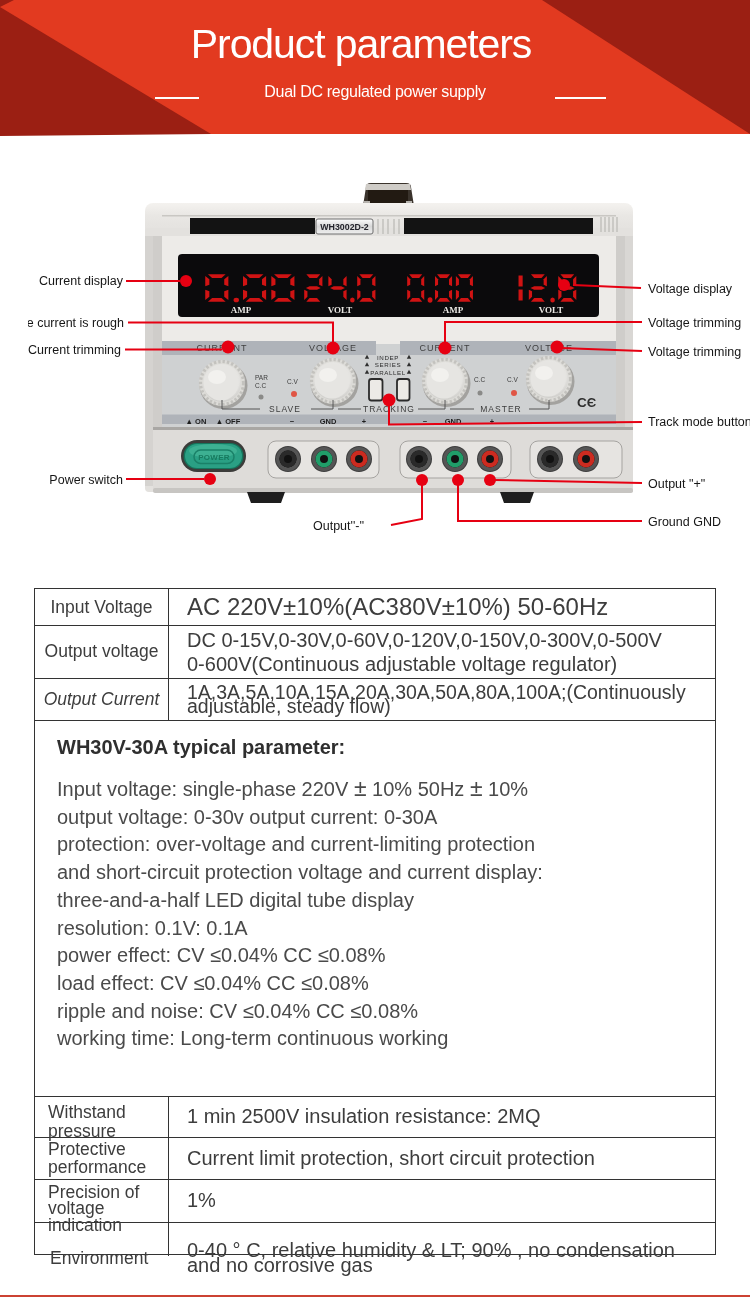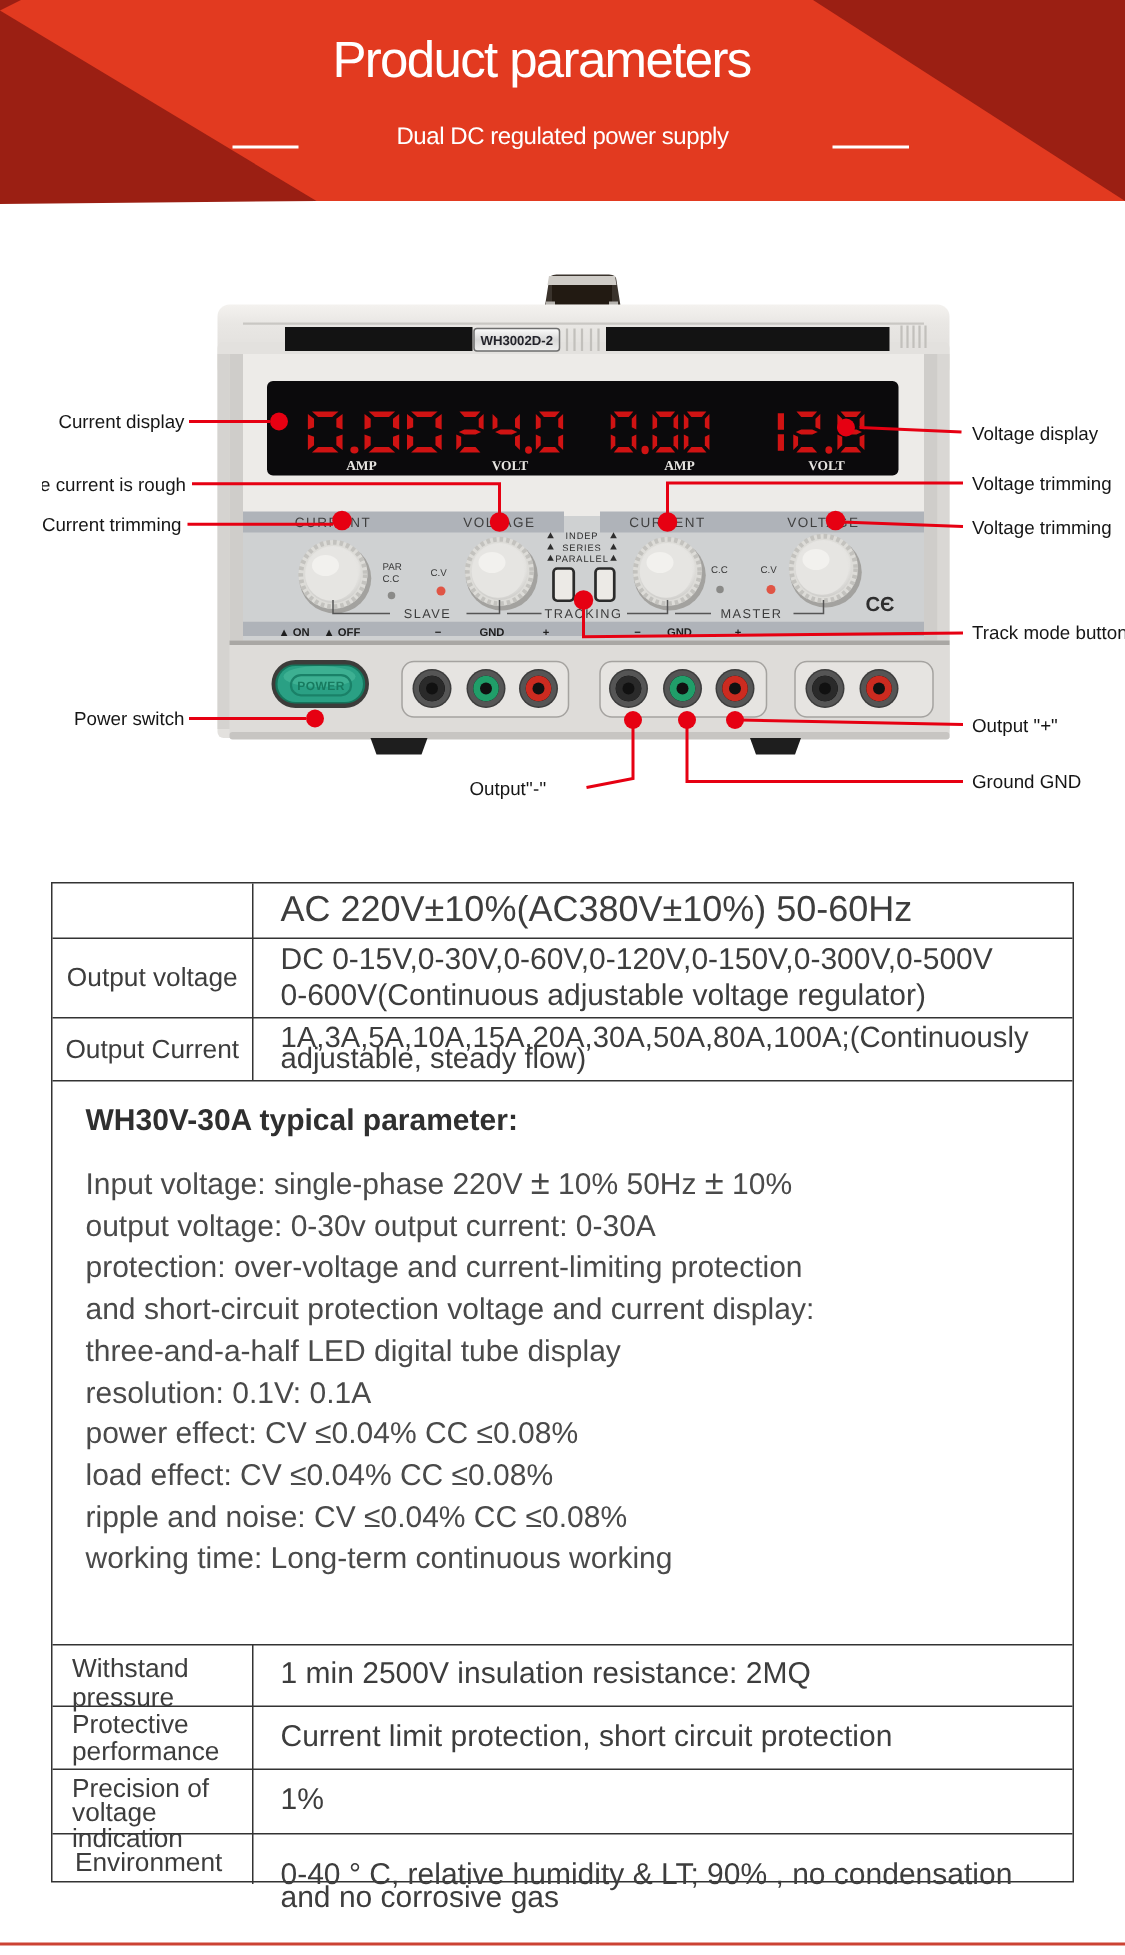--- a/index.html
+++ b/index.html
@@ -1,21 +1,21 @@
 <!DOCTYPE html>
 <html><head>
 <meta charset="utf-8">
 <style>
 html,body{margin:0;padding:0;background:#fff;}
 *{box-sizing:border-box;}
 .page{position:relative;width:750px;height:1303px;background:#fff;overflow:hidden;font-family:"Liberation Sans",sans-serif;}
 .abs{position:absolute;}
 
 .hdr{position:absolute;left:0;top:0;width:750px;height:137px;}
-.hdr h1{position:absolute;left:0;top:21px;width:722px;margin:0;text-align:center;color:#fff;font-size:34px;font-weight:400;letter-spacing:-1.1px;}
+.hdr h1{position:absolute;left:0;top:21px;width:722px;margin:0;text-align:center;color:#fff;font-size:41px;font-weight:400;letter-spacing:-1.1px;}
 .hdr .sub{position:absolute;left:0;top:83px;width:750px;text-align:center;color:#fff;font-size:16px;font-weight:400;letter-spacing:-0.3px;}
 </style>
 </head>
 <body>
 <div class="page">
 
 <div class="hdr">
 <svg width="750" height="137" viewBox="0 0 750 137">
  <rect x="0" y="0" width="750" height="134" fill="#e23a20"></rect>
  <polygon points="0,7 211,134 0,136" fill="#9b1f13"></polygon>
@@ -377,38 +377,39 @@
  <div class="abs" style="left:0;top:89px;width:680px;height:1px;background:#333;"></div>
  <div class="abs" style="left:0;top:131px;width:680px;height:1px;background:#333;"></div>
  <div class="abs" style="left:0;top:507px;width:680px;height:1px;background:#333;"></div>
  <div class="abs" style="left:0;top:548px;width:680px;height:1px;background:#333;"></div>
  <div class="abs" style="left:0;top:590px;width:680px;height:1px;background:#333;"></div>
  <div class="abs" style="left:0;top:633px;width:680px;height:1px;background:#333;"></div>
 
  <div class="abs" style="left:133px;top:0;width:1px;height:131px;background:#333;"></div>
  <div class="abs" style="left:133px;top:507px;width:1px;height:160px;background:#333;"></div>
 
+ <div class="abs" style="left:0;top:0;width:133px;height:36px;display:flex;align-items:center;justify-content:center;font-size:17.5px;">Input Voltage</div>
  <div class="abs" style="left:152px;top:0;width:528px;height:36px;display:flex;align-items:center;font-size:24px;">AC 220V±10%(AC380V±10%) 50-60Hz</div>
 
  <div class="abs" style="left:0;top:36px;width:133px;height:53px;display:flex;align-items:center;justify-content:center;font-size:17.5px;">Output voltage</div>
  <div class="abs" style="left:152px;top:36px;width:528px;height:53px;display:flex;align-items:center;font-size:20px;line-height:24px;">DC 0-15V,0-30V,0-60V,0-120V,0-150V,0-300V,0-500V<br>0-600V(Continuous adjustable voltage regulator)</div>
 
- <div class="abs" style="left:0;top:89px;width:133px;height:42px;display:flex;align-items:center;justify-content:center;font-size:17.5px;">Output Current</div>
+ <div class="abs" style="left:0;top:89px;width:133px;height:42px;display:flex;align-items:center;justify-content:center;font-size:17.5px;font-style:italic;">Output Current</div>
  <div class="abs" style="left:152px;top:89px;width:528px;height:42px;padding-top:6.5px;font-size:19.5px;line-height:14px;">1A,3A,5A,10A,15A,20A,30A,50A,80A,100A;(Continuously<br>adjustable, steady flow)</div>
 
  <div class="abs" style="left:22px;top:147px;width:640px;font-size:20px;color:#2f2f2f;font-weight:bold;">WH30V-30A typical parameter:</div>
  <div class="abs" style="left:22px;top:186px;width:640px;font-size:20px;color:#4a4a4a;line-height:27.7px;">Input voltage: single-phase 220V <span style="font-size:23px;">±</span> 10% 50Hz <span style="font-size:23px;">±</span> 10%<br>output voltage: 0-30v output current: 0-30A<br>protection: over-voltage and current-limiting protection<br>and short-circuit protection voltage and current display:<br>three-and-a-half LED digital tube display<br>resolution: 0.1V: 0.1A<br>power effect: CV ≤0.04% CC ≤0.08%<br>load effect: CV ≤0.04% CC ≤0.08%<br>ripple and noise: CV ≤0.04% CC ≤0.08%<br>working time: Long-term continuous working</div>
 
  <div class="abs" style="left:13px;top:507px;width:120px;padding-top:6.5px;font-size:17.5px;line-height:19px;">Withstand<br>pressure</div>
  <div class="abs" style="left:152px;top:507px;width:528px;height:41px;display:flex;align-items:center;font-size:20px;">1 min 2500V insulation resistance: 2MQ</div>
 
  <div class="abs" style="left:152px;top:548px;width:528px;height:42px;display:flex;align-items:center;font-size:20px;">Current limit protection, short circuit protection</div>
  <div class="abs" style="left:13px;top:548px;width:120px;padding-top:3px;font-size:17.5px;line-height:18px;">Protective<br>performance</div>
 
  <div class="abs" style="left:13px;top:590px;width:125px;padding-top:4.5px;font-size:17.5px;line-height:16.5px;">Precision of<br>voltage<br>indication</div>
  <div class="abs" style="left:152px;top:590px;width:528px;height:43px;display:flex;align-items:center;font-size:20px;">1%</div>
 
- <div class="abs" style="left:15px;top:633px;width:120px;padding-top:9px;font-size:17.5px;">Environment</div>
+ <div class="abs" style="left:15px;top:650px;width:120px;padding-top:9px;font-size:17.5px;">Environment</div>
  <div class="abs" style="left:152px;top:633px;width:540px;padding-top:21px;font-size:20px;line-height:15px;">0-40 ° C, relative humidity &amp; LT; 90% , no condensation<br>and no corrosive gas</div>
 </div>
 
 <div class="abs" style="left:0;top:1295px;width:750px;height:2px;background:#cc4233;"></div>
 </div>
 
 </body></html>

